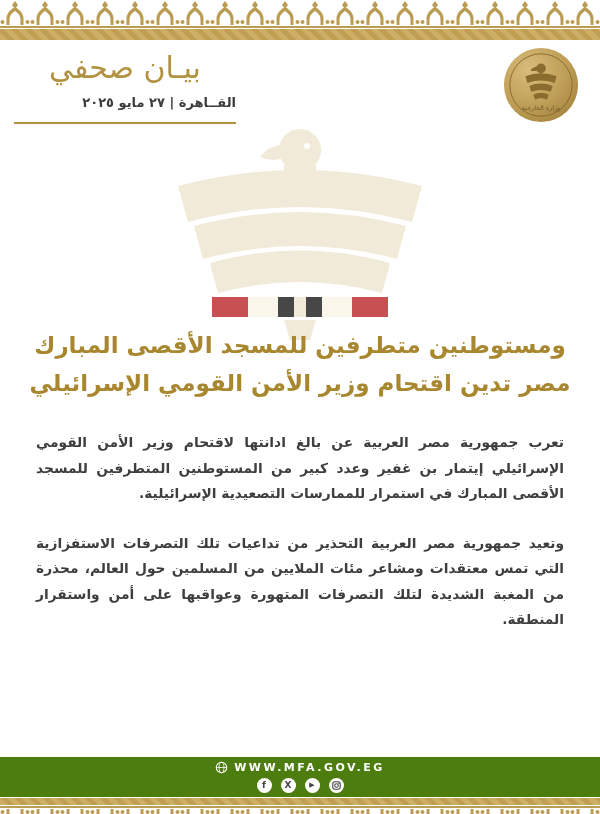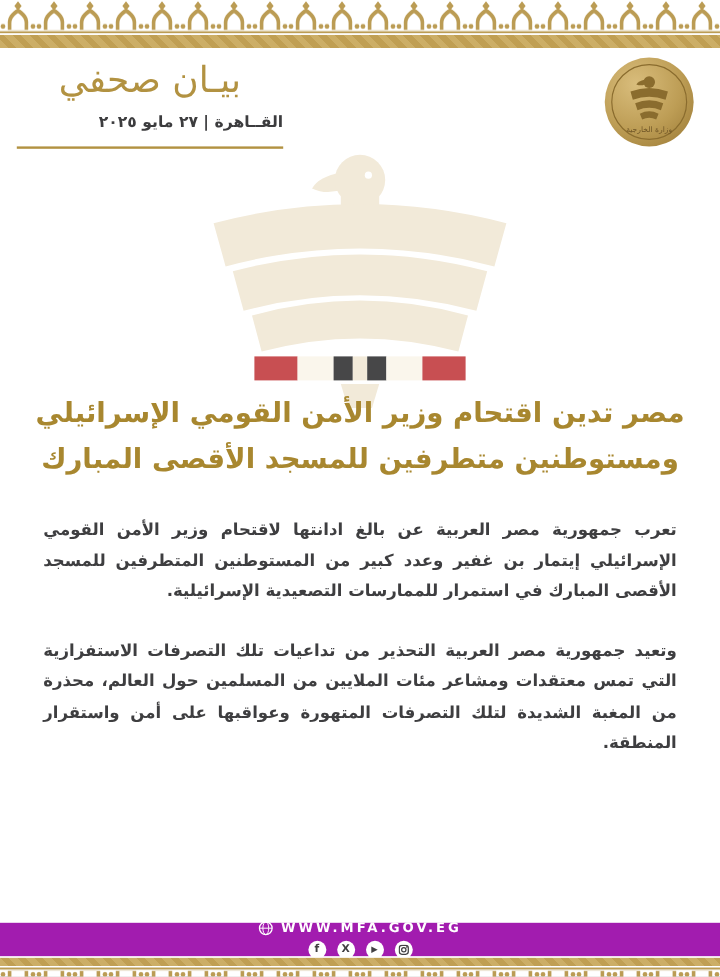--- a/index.html
+++ b/index.html
@@ -43,22 +43,22 @@
   }
   
   .body-text{
     position:absolute; top:430px; left:36px; right:36px; z-index:2;
     direction:rtl; text-align:justify;
     font-size:13.8px; font-weight:bold; color:#3e3e40; line-height:1.85;
   }
   .body-text p + p{ margin-top:24px; }
   
   .footer-bar{
-    position:absolute; left:0; right:0; bottom:17px; height:28px; z-index:2;
-    background:#a21caf; display:flex; flex-direction:column;
+    position:absolute; left:0; right:0; bottom:17px; height:40px; z-index:2;
+    background:#4d7c0f; display:flex; flex-direction:column;
     align-items:center; justify-content:center; gap:4px;
   }
   .site-line{ display:flex; align-items:center; gap:6px; }
   .site-url{
     color:#ffffff; font-size:11px; font-weight:bold; letter-spacing:2.5px;
   }
   .social-row{ display:flex; gap:9px; align-items:center; }
   .social-icon{
     width:15px; height:15px; border-radius:50%; background:#ffffff;
     color:#414042; font-size:9px; font-weight:bold; line-height:1;
@@ -132,22 +132,22 @@
       <circle cx="40" cy="23" r="5"></circle>
       <path d="M36 21 q-5 1 -7 4 q4 1.5 7 0 z"></path>
       <path d="M24 31 q16 -6 32 0 l-2 7 q-14 -5 -28 0 z"></path>
       <path d="M28 41 q12 -5 24 0 l-2 6 q-10 -4 -20 0 z"></path>
       <path d="M32 50 q8 -4 16 0 l-2 5 q-6 -3 -12 0 z"></path>
     </g>
     <text x="40" y="66" text-anchor="middle" font-size="6.5" fill="#6f5526">وزارة الخارجية</text>
   </svg>
 
   <div class="headline">
+    <div>ومستوطنين متطرفين للمسجد الأقصى المبارك</div>
     <div>مصر تدين اقتحام وزير الأمن القومي الإسرائيلي</div>
-    <div>ومستوطنين متطرفين للمسجد الأقصى المبارك</div>
   </div>
 
   <div class="body-text">
     <p>تعرب جمهورية مصر العربية عن بالغ ادانتها لاقتحام وزير الأمن القومي الإسرائيلي إيتمار بن غفير وعدد كبير من المستوطنين المتطرفين للمسجد الأقصى المبارك في استمرار للممارسات التصعيدية الإسرائيلية.</p>
     <p>وتعيد جمهورية مصر العربية التحذير من تداعيات تلك التصرفات الاستفزازية التي تمس معتقدات ومشاعر مئات الملايين من المسلمين حول العالم، محذرة من المغبة الشديدة لتلك التصرفات المتهورة وعواقبها على أمن واستقرار المنطقة.</p>
   </div>
 
   <div class="footer-bar">
     <div class="site-line">
       <svg viewBox="0 0 16 16" width="13" height="13">

